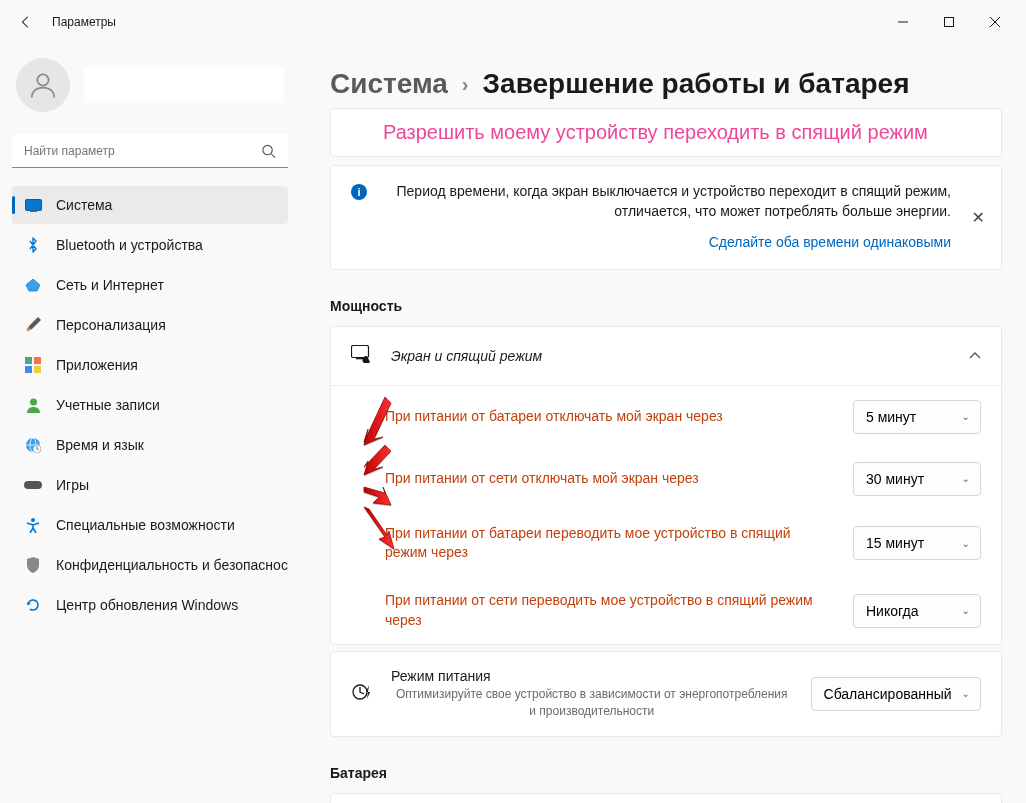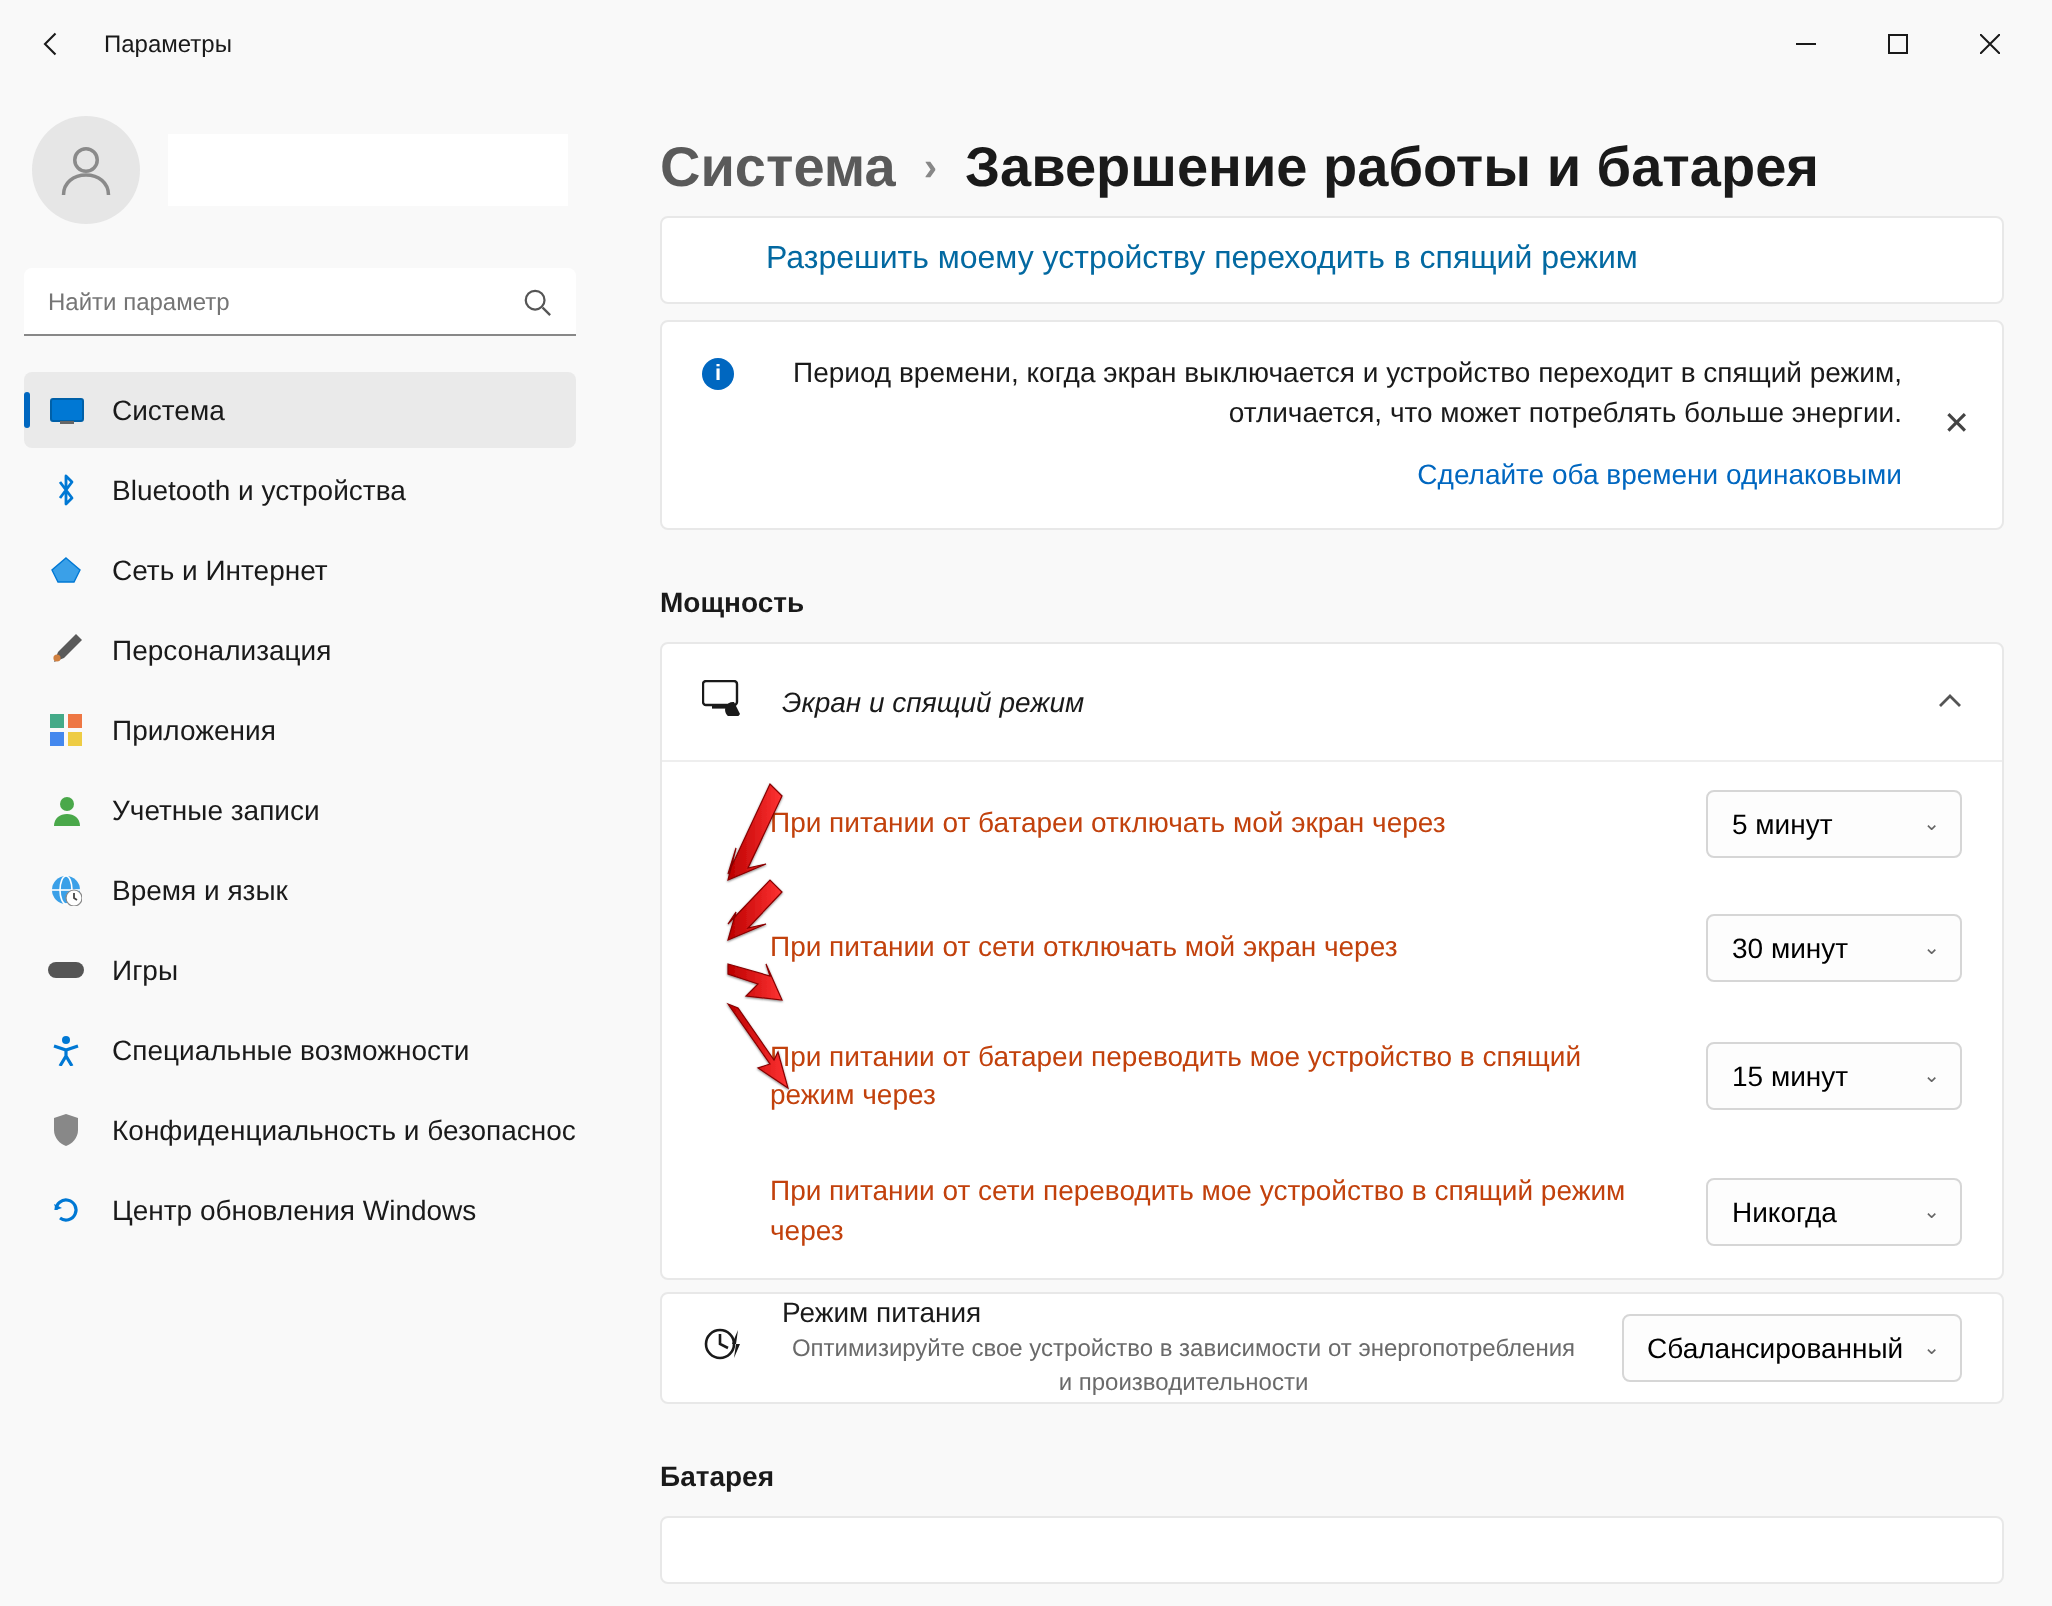--- a/index.html
+++ b/index.html
@@ -35,21 +35,21 @@
 .nav .icon { width: 18px; height: 18px; display: flex; align-items: center; justify-content: center; flex-shrink: 0; }
 
 
 .breadcrumb { display: flex; align-items: center; gap: 14px; font-size: 28px; font-weight: 600; padding: 24px 0 8px 0; color: #1a1a1a; }
 .breadcrumb .root { font-weight: 600; color: #5a5a5a; cursor: pointer; }
 .breadcrumb .chev { color: #888; font-size: 20px; }
 
 
 .card { background: #fff; border: 1px solid #e8e8e8; border-radius: 4px; }
 .topcard { padding: 12px 52px; margin-bottom: 8px; }
-.topcard .link { color: #0369a1; font-size: 16px; cursor: pointer; }
+.topcard .link { color: #ec4899; font-size: 20px; cursor: pointer; }
 
 .infobox { padding: 16px 20px; display: flex; gap: 16px; position: relative; margin-bottom: 28px; }
 .infobox .info-icon { width: 16px; height: 16px; border-radius: 50%; background: #0067c0; color: #fff; font-size: 11px; display: flex; align-items: center; justify-content: center; flex-shrink: 0; font-weight: bold; margin-top: 2px; }
 .infobox .infotext { flex: 1; font-size: 14px; color: #1a1a1a; line-height: 1.4; padding-right: 30px; text-align: right; }
 .infobox .infolink { color: #0067c0; font-size: 14px; display: inline-block; margin-top: 12px; cursor: pointer; }
 .infobox .close { position: absolute; right: 16px; top: 50%; transform: translateY(-50%); cursor: pointer; font-size: 16px; color: #444; }
 
 
 .section-title { font-size: 14px; font-weight: 600; color: #1a1a1a; margin-bottom: 12px; }
 
@@ -62,21 +62,21 @@
 
 .settings-body { border-top: 1px solid #eee; }
 .setting-row { display: flex; align-items: center; padding: 14px 20px 14px 54px; gap: 20px; position: relative; }
 .setting-row + .setting-row {  }
 .setting-row .label { flex: 1; font-size: 14px; color: #c2410c; line-height: 1.4; }
 .dropdown { min-width: 128px; height: 34px; border: 1px solid #d6d6d6; border-radius: 4px; background: #fdfdfd; display: flex; align-items: center; padding: 0 10px 0 12px; gap: 10px; cursor: pointer; font-size: 14px; justify-content: space-between; }
 .dropdown .chev { font-size: 10px; color: #666; }
 .dropdown.wide { min-width: 170px; }
 
 
-.power-card { display: flex; align-items: center; padding: 1px 20px; gap: 18px; margin-top: 6px; }
+.power-card { display: flex; align-items: center; padding: 16px 20px; gap: 18px; margin-top: 6px; }
 .power-card .icon { width: 22px; height: 22px; }
 .power-card .textblock { flex: 1; }
 .power-card .title { font-size: 14px; color: #1a1a1a; }
 .power-card .sub { font-size: 12px; color: #6a6a6a; line-height: 1.4; margin-top: 2px; text-align: center; }
 
 
 .battery-card { display: flex; align-items: center; padding: 16px 20px; gap: 18px; }
 
 
 .arrow { position: absolute; pointer-events: none; }

